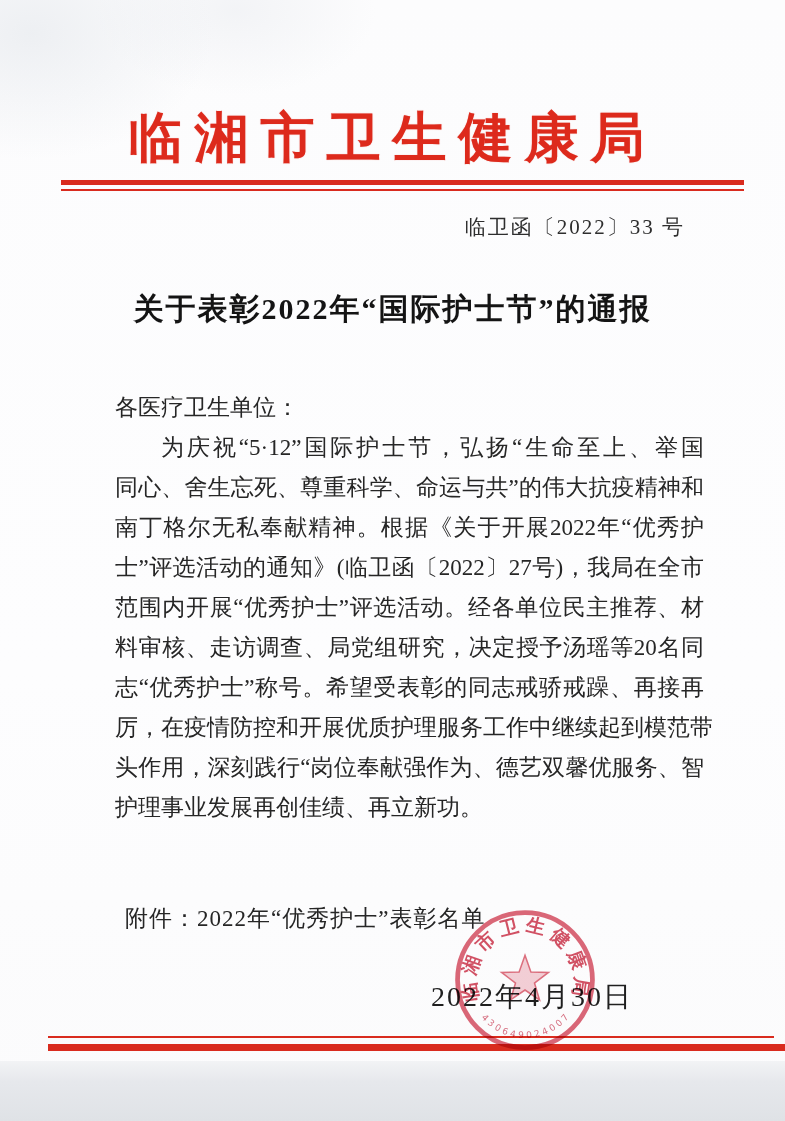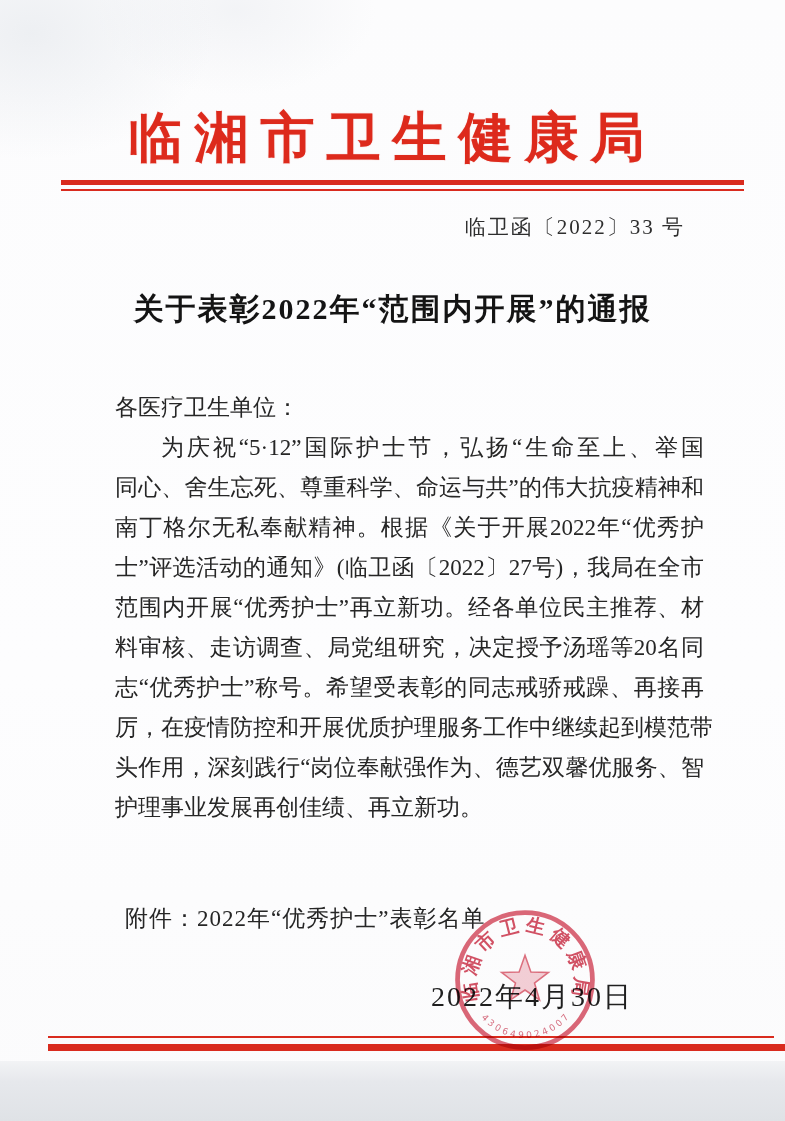--- a/index.html
+++ b/index.html
@@ -86,29 +86,29 @@
 
 <div class="page">
 
   <div class="agency">临湘市卫生健康局</div>
 
   <div class="rule rule-top-thick"></div>
   <div class="rule rule-top-thin"></div>
 
   <div class="docnum">临卫函〔2022〕33 号</div>
 
-  <h1 class="title">关于表彰2022年“范围内开展”的通报</h1>
+  <h1 class="title">关于表彰2022年“国际护士节”的通报</h1>
 
   <div class="body-block">
     <div class="bline salutation">各医疗卫生单位：</div>
     <div class="bline indent">为庆祝“5·12”国际护士节，弘扬“生命至上、举国</div>
     <div class="bline">同心、舍生忘死、尊重科学、命运与共”的伟大抗疫精神和</div>
     <div class="bline">南丁格尔无私奉献精神。根据《关于开展2022年“优秀护</div>
     <div class="bline">士”评选活动的通知》(临卫函〔2022〕27号)，我局在全市</div>
-    <div class="bline">范围内开展“优秀护士”再立新功。经各单位民主推荐、材</div>
+    <div class="bline">范围内开展“优秀护士”评选活动。经各单位民主推荐、材</div>
     <div class="bline">料审核、走访调查、局党组研究，决定授予汤瑶等20名同</div>
     <div class="bline">志“优秀护士”称号。希望受表彰的同志戒骄戒躁、再接再</div>
     <div class="bline">厉，在疫情防控和开展优质护理服务工作中继续起到模范带</div>
     <div class="bline">头作用，深刻践行“岗位奉献强作为、德艺双馨优服务、智</div>
     <div class="bline lastline">护理事业发展再创佳绩、再立新功。</div>
   </div>
 
   <div class="attachment">附件：2022年“优秀护士”表彰名单</div>
 
   <div class="dateline">2022年4月30日</div>

